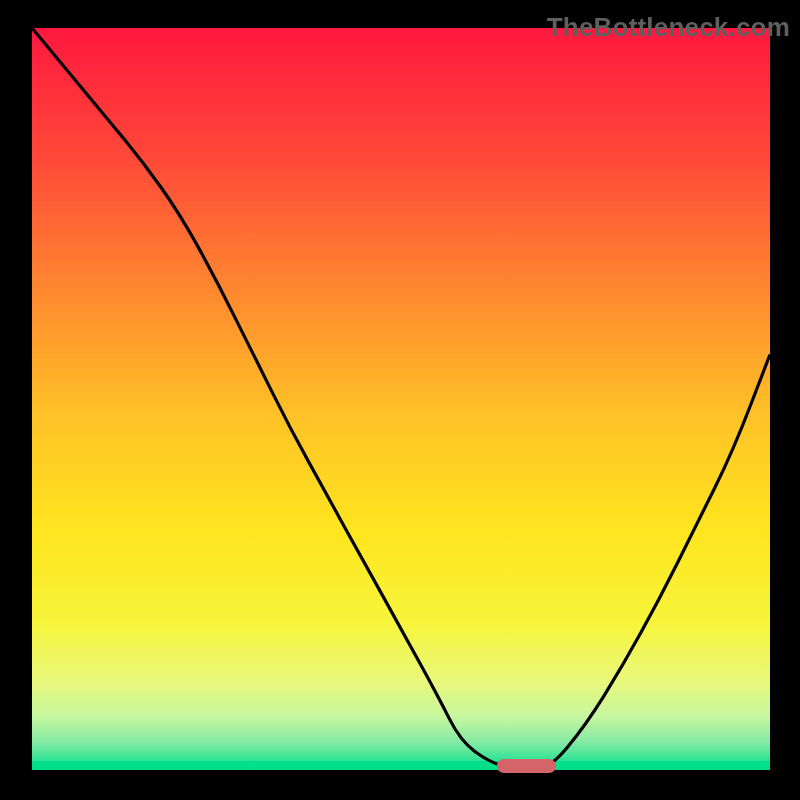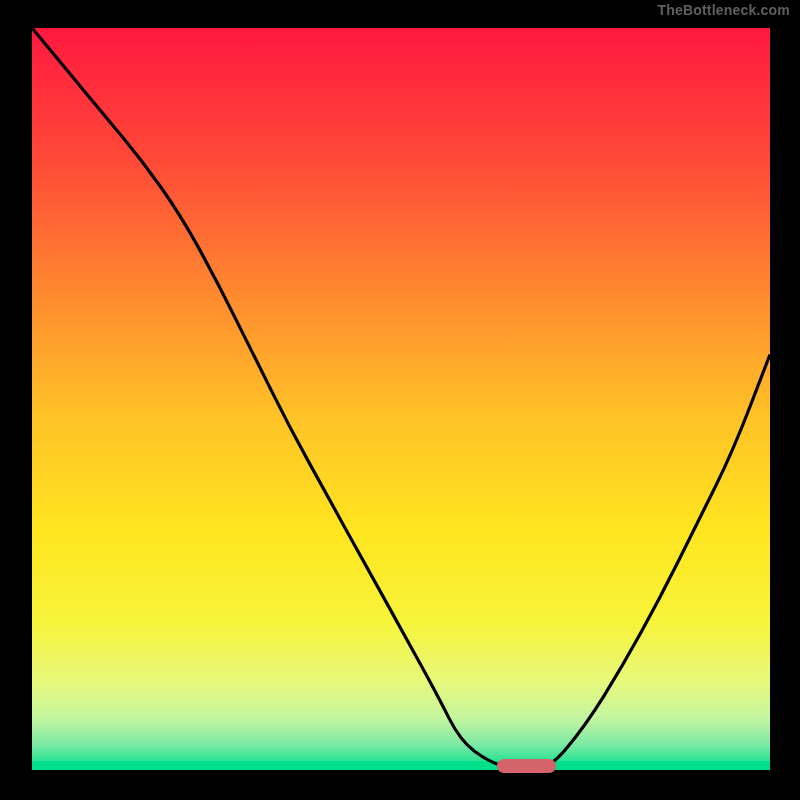--- a/index.html
+++ b/index.html
@@ -13,24 +13,24 @@
   .frame {
     position: absolute;
     left: 0;
     top: 0;
     width: 800px;
     height: 800px;
     background: #000;
   }
   .watermark {
     position: absolute;
-    top: 2px;
+    top: 12px;
     right: 10px;
     font-family: Arial, Helvetica, sans-serif;
-    font-size: 14px;
+    font-size: 26px;
     font-weight: 600;
     color: #5f5f5f;
     letter-spacing: 0.2px;
   }
   svg {
     display: block;
   }
 </style>
 </head>
 <body>

